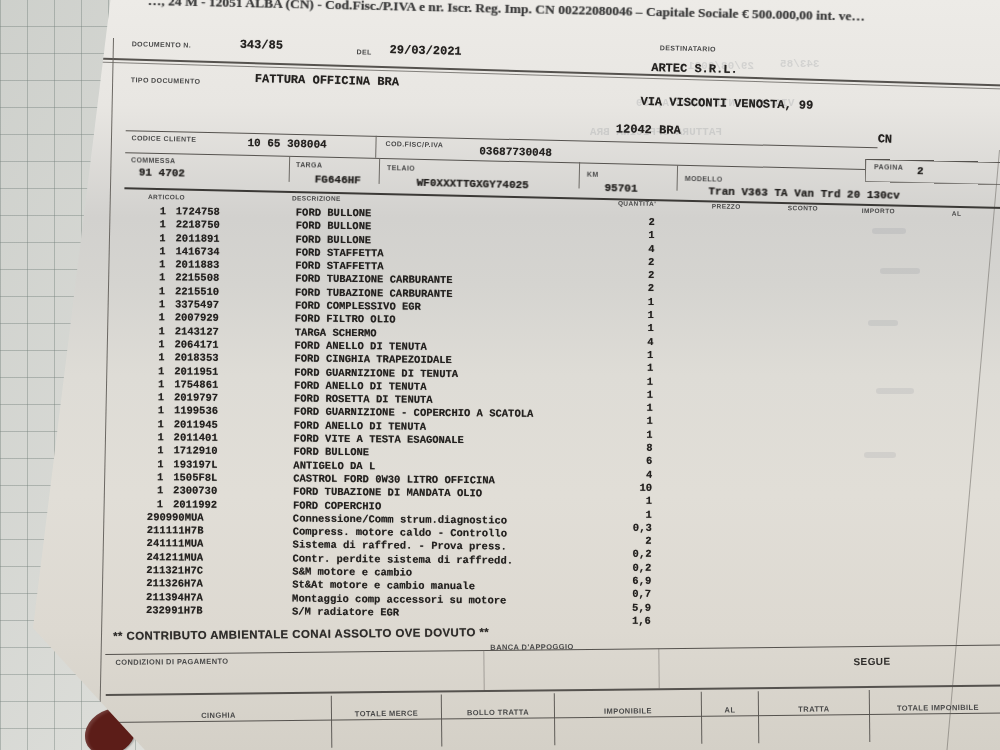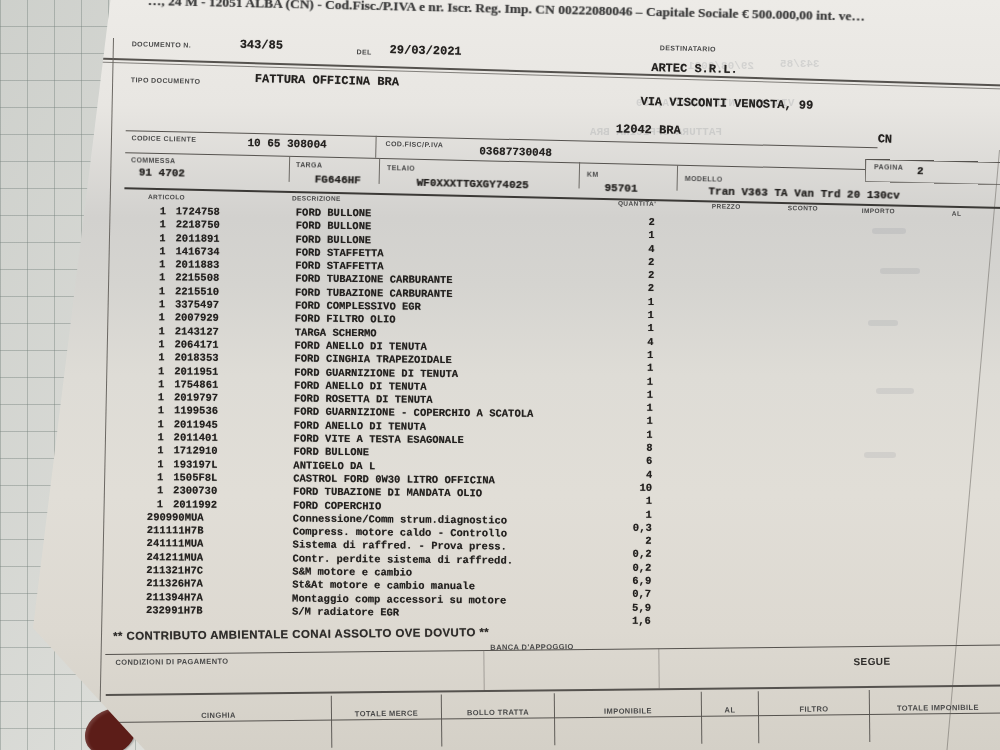--- a/index.html
+++ b/index.html
@@ -395,20 +395,20 @@
     <div class="tcell" style="left:335px;width:113px;">
       <span class="flabel">BOLLO TRATTA</span>
     </div>
     <div class="tcell" style="left:448px;width:147px;">
       <span class="flabel">IMPONIBILE</span>
     </div>
     <div class="tcell" style="left:595px;width:57px;">
       <span class="flabel">AL</span>
     </div>
     <div class="tcell" style="left:652px;width:111px;">
-      <span class="flabel">FILTRO</span>
+      <span class="flabel">TRATTA</span>
     </div>
     <div class="tcell" style="left:763px;width:137px;">
       <span class="flabel">TOTALE IMPONIBILE</span>
     </div>
     <div class="rule" style="left:0;top:100px;width:900px;height:1px;"></div>
   </div>
 </div>
 
 </body></html>

